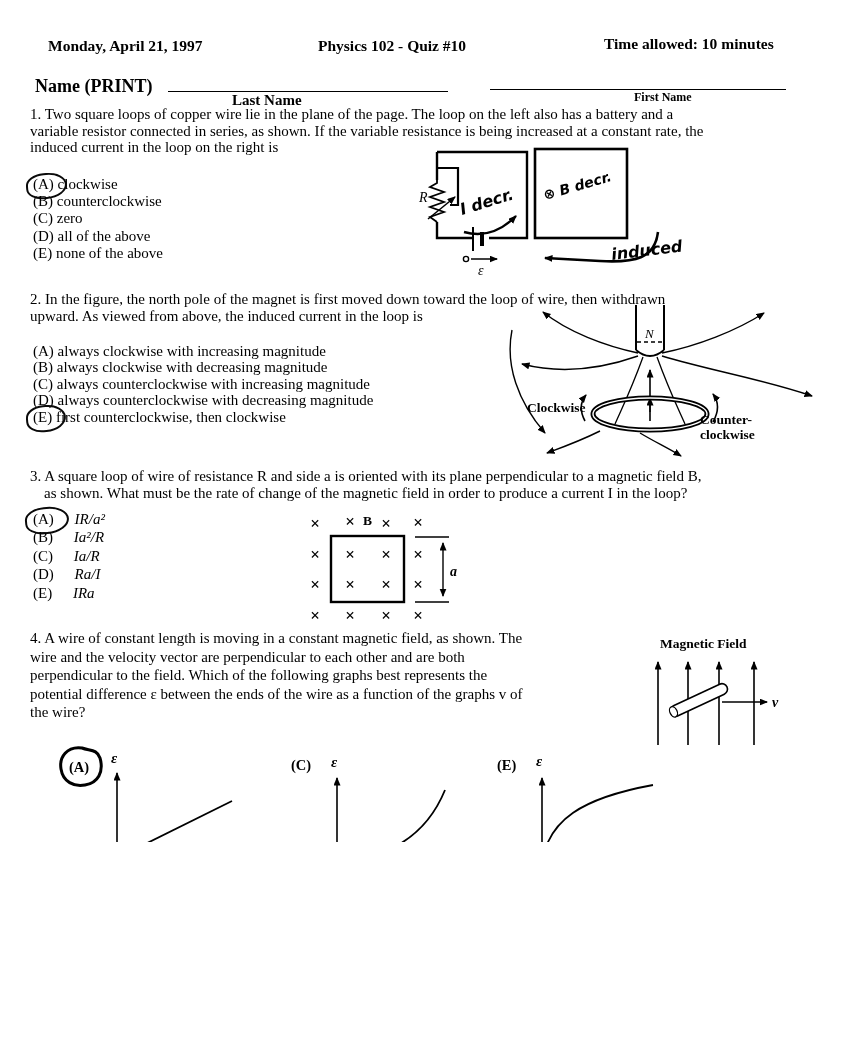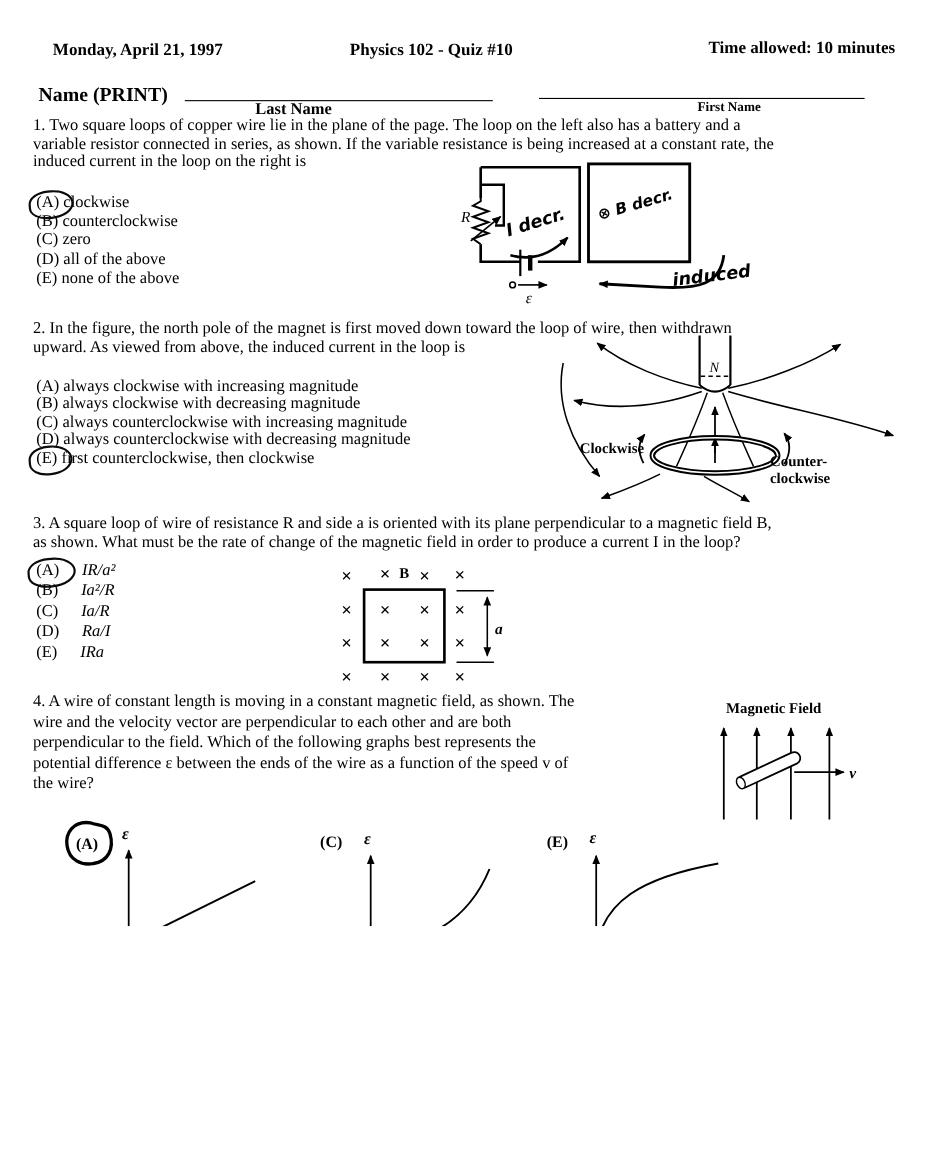--- a/index.html
+++ b/index.html
@@ -33,21 +33,21 @@
   <svg width="0" height="0" aria-hidden="true">
     <defs>
       <marker id="ah" markerWidth="9" markerHeight="8" refX="7.5" refY="3.5" orient="auto-start-reverse" markerUnits="userSpaceOnUse">
         <path d="M0 0 L8.5 3.5 L0 7 Z" fill="#000"></path>
       </marker>
     </defs>
   </svg>
 
   <div class="abs b" style="left:48px; top:37px; font-size:15.5px;">Monday,  April  21,  1997</div>
   <div class="abs b" style="left:318px; top:37px; font-size:15.5px;">Physics  102  -  Quiz  #10</div>
-  <div class="abs b" style="left:604px; top:35px; font-size:15.5px;margin-left:40px;">Time  allowed:  10  minutes</div>
+  <div class="abs b" style="left:604px; top:35px; font-size:15.5px;">Time  allowed:  10  minutes</div>
 
   <div class="abs b" style="left:35px; top:76px; font-size:18px;">Name (PRINT)</div>
   <div class="rule" style="left:168px; top:90px; width:280px;"></div>
   <div class="abs b" style="left:232px; top:92px; font-size:15px;">Last Name</div>
   <div class="rule" style="left:490px; top:88px; width:296px;"></div>
   <div class="abs b" style="left:634px; top:90px; font-size:12px;">First Name</div>
 
   <div class="abs qtext" style="left:30px; top:106px;">
     <div>1.  Two square loops of copper wire lie in the plane of the page.  The loop on the left also has a battery and a</div>
     <div>variable resistor connected in series, as shown.  If the variable resistance is being increased at a constant rate, the</div>
@@ -131,21 +131,21 @@
     <ellipse class="stroke" stroke-width="5" cx="650" cy="414" rx="57" ry="16"></ellipse>
     <ellipse cx="650" cy="414" rx="57" ry="16" fill="none" stroke="#fff" stroke-width="1.4"></ellipse>
 
     <path class="stroke" stroke-width="1.6" d="M585 421 Q577 406 586 395" marker-end="url(#ah)"></path>
     <path class="stroke" stroke-width="1.6" d="M713 422 Q722 406 713 394" marker-end="url(#ah)"></path>
     <text x="527" y="412" font-size="13.5" font-weight="bold">Clockwise</text>
     <text x="700" y="424" font-size="13.5" font-weight="bold">Counter-</text>
     <text x="700" y="439" font-size="13.5" font-weight="bold">clockwise</text>
   </svg>
 
-  <div class="abs qtext" style="left:30px; top:468px;">
+  <div class="abs qtext" style="left:30px; top:468px;text-align:center;">
     <div>3.  A square loop of wire of resistance R and side a is oriented with its plane perpendicular to a magnetic field B,</div>
     <div>as shown.  What must be the rate of change of the magnetic field in order to produce a current I in the loop?</div>
   </div>
   <div class="abs opts" style="left:33px; top:510px; line-height:18.4px;">
     <div class="opt">
       <span class="hand-circle" style="left:-8px; top:-3px; width:40px; height:23px;"></span>
       <span>(A)</span>
       <span class="i">IR/a²</span>
     </div>
     <div class="opt"><span>(B)</span> <span class="i">Ia²/R</span></div>
@@ -178,21 +178,21 @@
     <line class="stroke" stroke-width="1.4" x1="415" y1="537" x2="449" y2="537"></line>
     <line class="stroke" stroke-width="1.4" x1="415" y1="602" x2="449" y2="602"></line>
     <line class="stroke" stroke-width="1.4" x1="443" y1="543" x2="443" y2="596" marker-start="url(#ah)" marker-end="url(#ah)"></line>
     <text x="450" y="576" font-size="14" font-style="italic" font-weight="bold">a</text>
   </svg>
 
   <div class="abs qtext" style="left:30px; top:629px; line-height:18.6px;">
     <div>4.  A wire of constant length is moving in a constant magnetic field, as shown.  The</div>
     <div>wire and the velocity vector are perpendicular to each other and are both</div>
     <div>perpendicular to the field.  Which of the following graphs best represents the</div>
-    <div>potential difference ε between the ends of the wire as a function of the speed v of</div>
+    <div>potential difference ε between the ends of the wire as a function of the graphs v of</div>
     <div>the wire?</div>
   </div>
 
   <svg style="left:640px; top:633px;" width="205" height="115" viewBox="640 633 205 115">
     <text x="660" y="648" font-size="13.5" font-weight="bold">Magnetic Field</text>
     <line class="stroke" stroke-width="1.6" x1="658" y1="745" x2="658" y2="662" marker-end="url(#ah)"></line>
     <line class="stroke" stroke-width="1.6" x1="688" y1="745" x2="688" y2="662" marker-end="url(#ah)"></line>
     <line class="stroke" stroke-width="1.6" x1="719" y1="745" x2="719" y2="662" marker-end="url(#ah)"></line>
     <line class="stroke" stroke-width="1.6" x1="754" y1="745" x2="754" y2="662" marker-end="url(#ah)"></line>
     <g transform="rotate(-25 700 700)">

